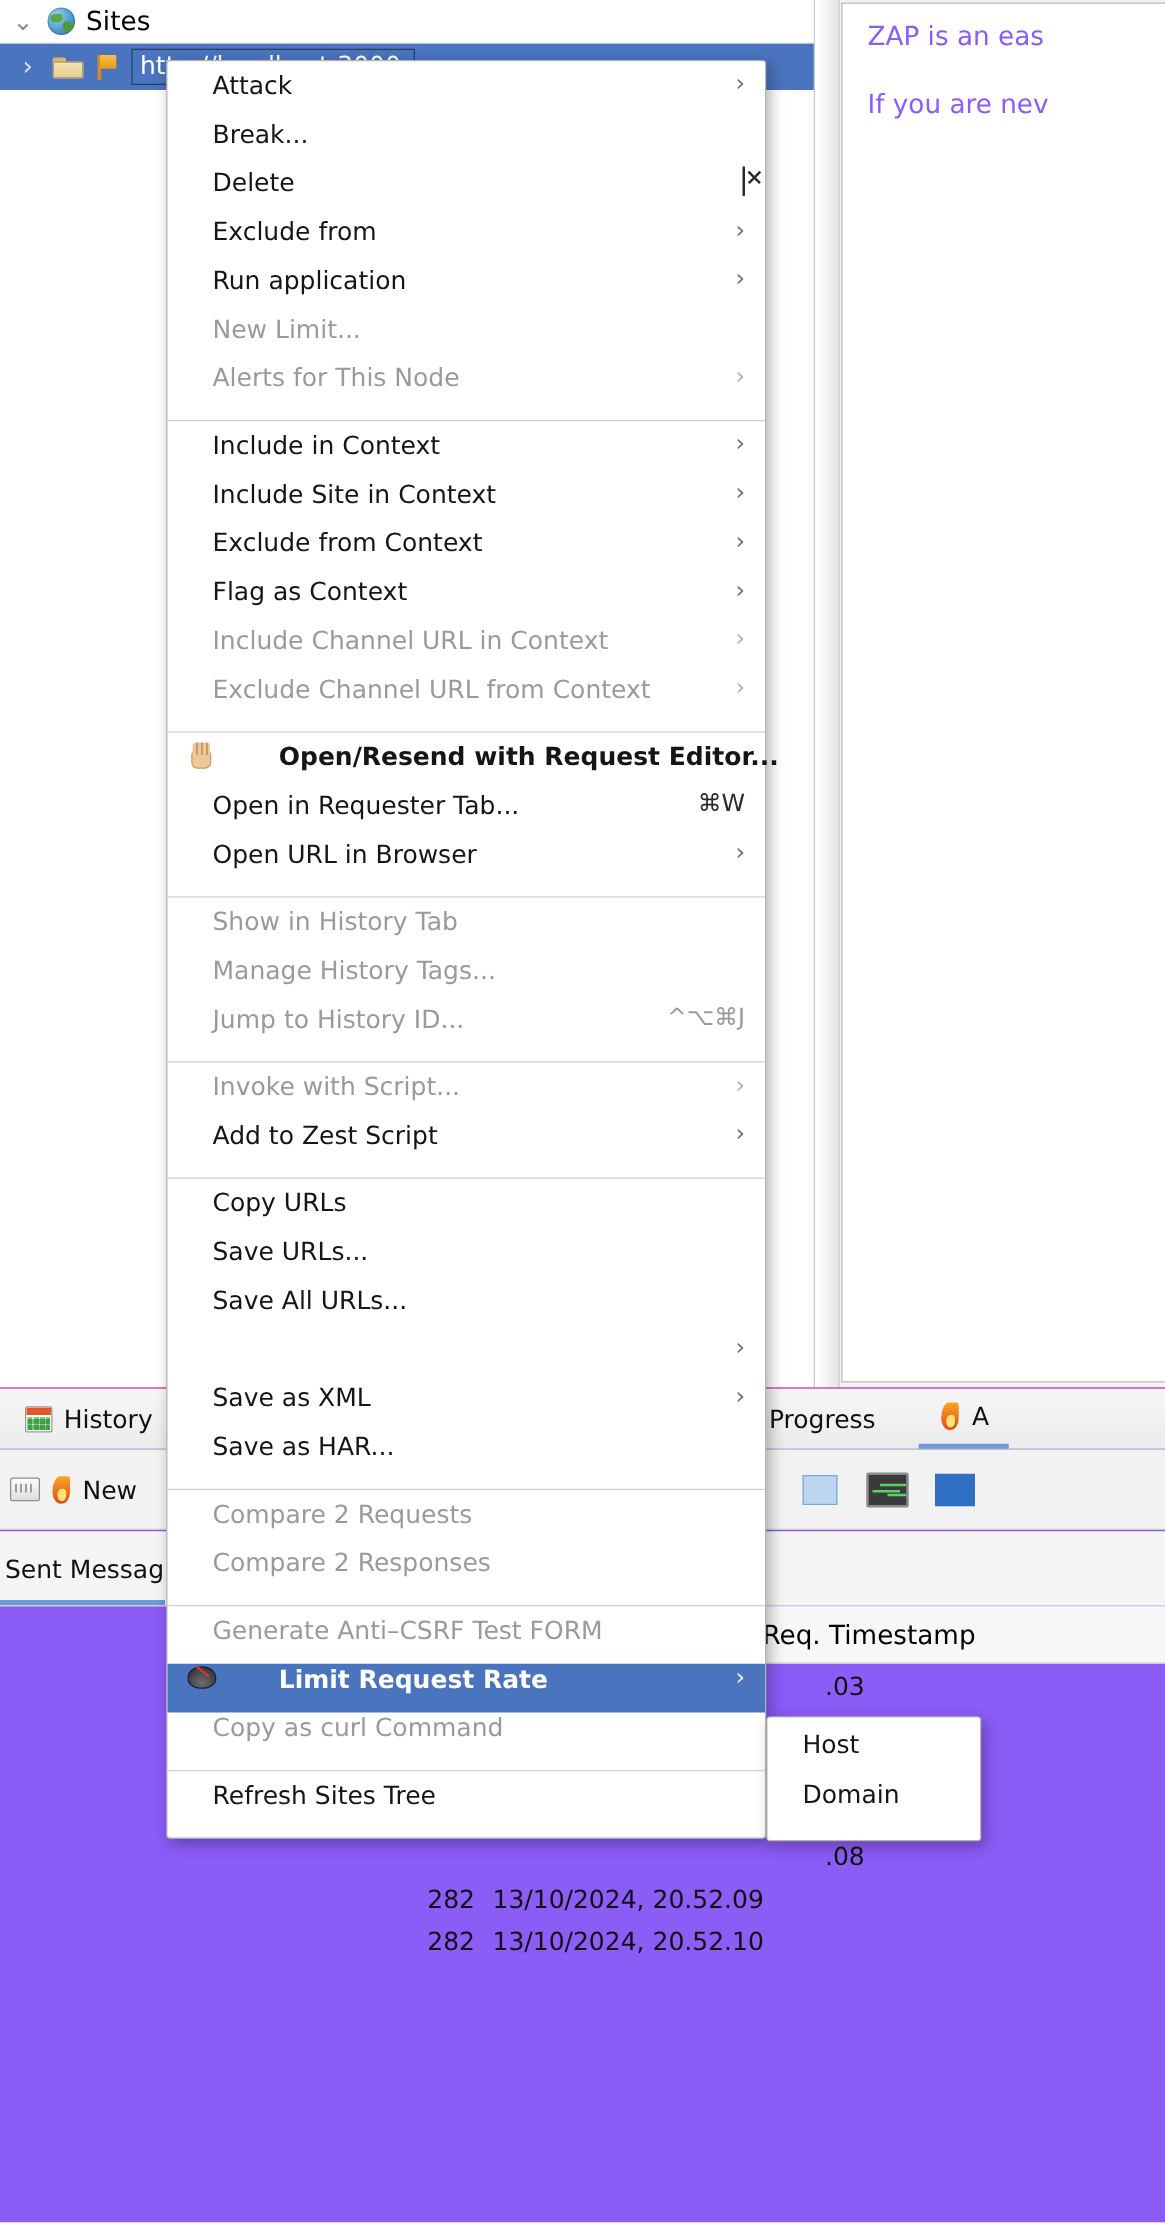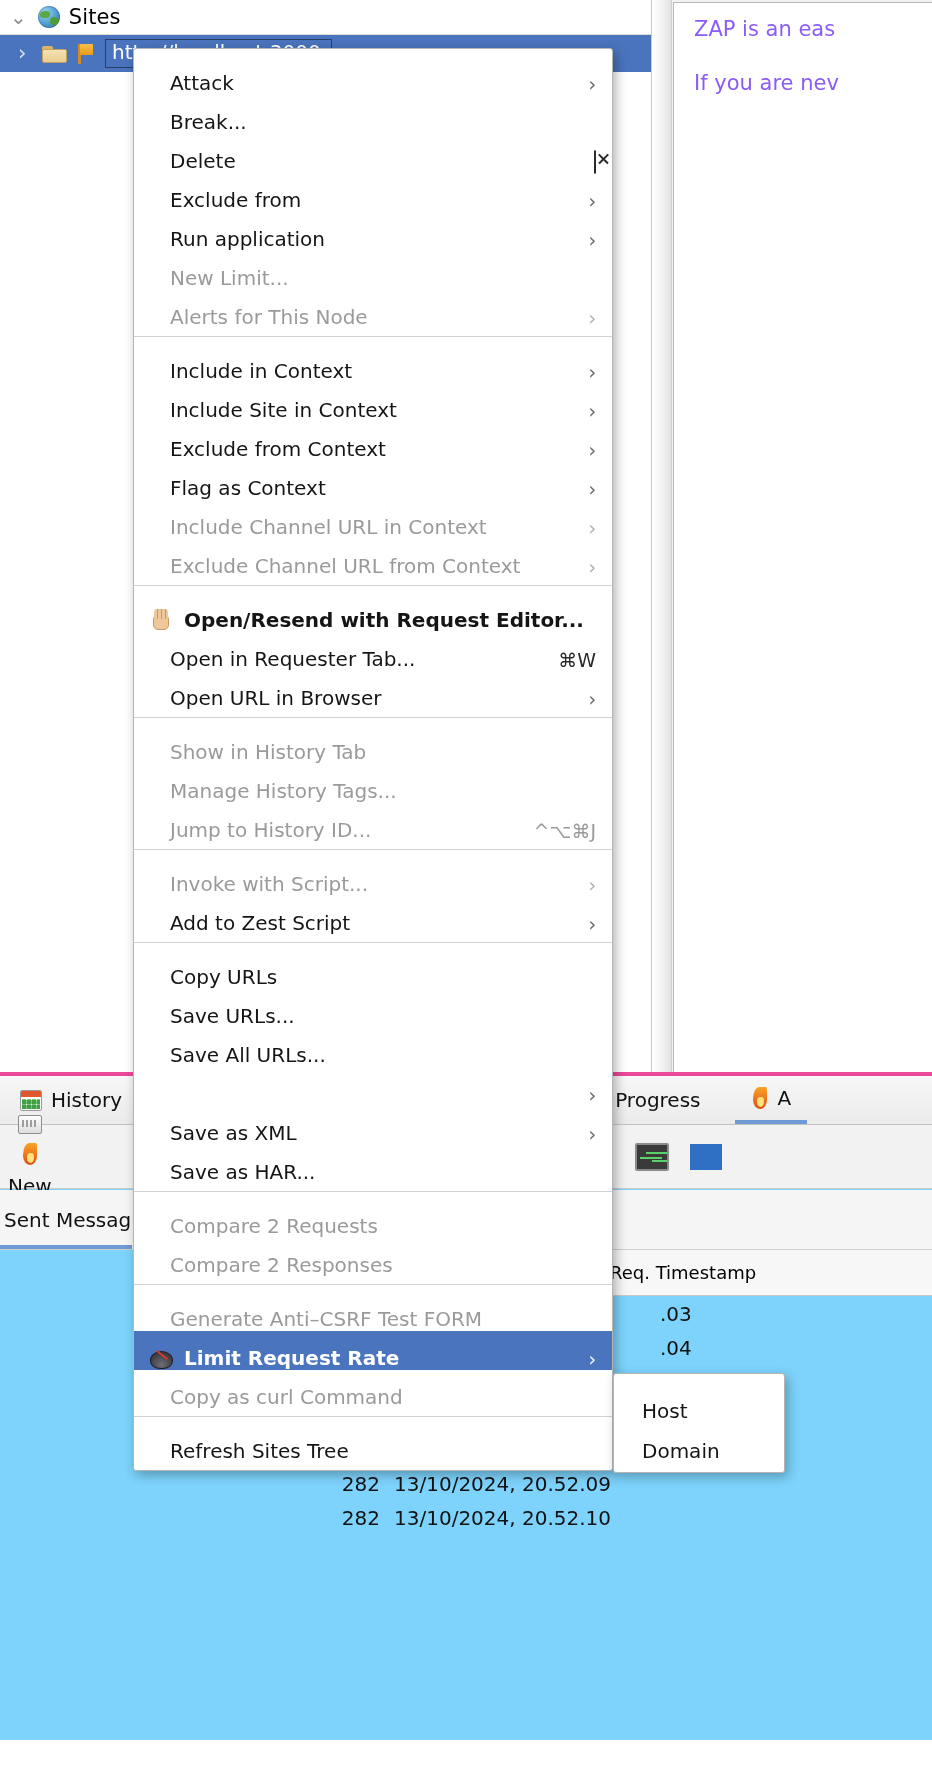--- a/index.html
+++ b/index.html
@@ -204,25 +204,25 @@
   .welcome-line {
     font-size: 21px;
     color: #8b5cf6;
     white-space: nowrap;
     margin-bottom: 30px;
   }
 
   
   .bottom-panel {
     position: absolute;
-    left: 0; top: 1072px;
+    left: 0; top: 1110px;
     width: 932px;
     height: 668px;
-    background: #7dd3fc;
-    border-top: 4px solid #ec4899;
+    background: #8b5cf6;
+    border-top: 1px solid #ec4899;
     box-sizing: border-box;
   }
   .tabstrip {
     position: absolute;
     left: 0; top: 0;
     width: 932px;
     height: 48px;
     background: linear-gradient(#f7f7f7, #ebebeb);
     border-bottom: 1px solid #c3c3c3;
     display: flex;
@@ -396,21 +396,21 @@
   }
 
   
   .tbl-head {
     position: absolute;
     left: 600px; top: 174px;
     width: 332px; height: 46px;
     display:flex; align-items:center;
     background: #f7f7f7;
     border-bottom: 1px solid #c9c9c9;
-    font-size: 18px;
+    font-size: 21px;
     padding-left: 10px;
     box-sizing: border-box;
   }
   .tbl-rows {
     position: absolute;
     left: 330px; top: 221px;
     width: 602px;
     font-size: 20px;
     color: #111;
   }
@@ -436,26 +436,27 @@
     border-radius: 3px;
     box-shadow: 3px 4px 12px rgba(0,0,0,.30);
     padding: 7px 0 7px 0;
     box-sizing: border-box;
     z-index: 50;
   }
   .mi {
     position: relative;
     height: 39px;
     display: flex;
-    align-items: flex-end;
+    align-items: flex-start;
     padding: 0 16px 0 14px;
     box-sizing: border-box;
     font-size: 20px;
     color: #151515;
     white-space: nowrap;
+    gap: 39px;
   }
   .mi .mi-icon {
     width: 26px;
     flex: none;
     display:flex; align-items:center; justify-content:center;
     margin-right: 4px;
   }
   .mi .mi-label {
     flex: 1 1 auto;
     padding-left: 22px;
@@ -617,21 +618,21 @@
         <span class="mini-icon"></span>
         <span>Progress</span>
       </div>
       <div class="tab selected" style="margin-left:18px;">
         <span class="flame-icon"></span>
         <span>A</span>
       </div>
     </div>
 
     <div class="toolbar2">
-      <div class="tb-tab" style="margin-left:2px;flex-direction:column;">
+      <div class="tb-tab" style="margin-left:2px;">
         <span class="mini-icon"></span>
         <span class="flame-icon"></span>
         <span>New</span>
       </div>
       <div class="combo" style="margin-left:390px;">
         <span>∨</span>
       </div>
       <div class="tb-btn">
         <span class="pause-glyph">
             <i></i>

